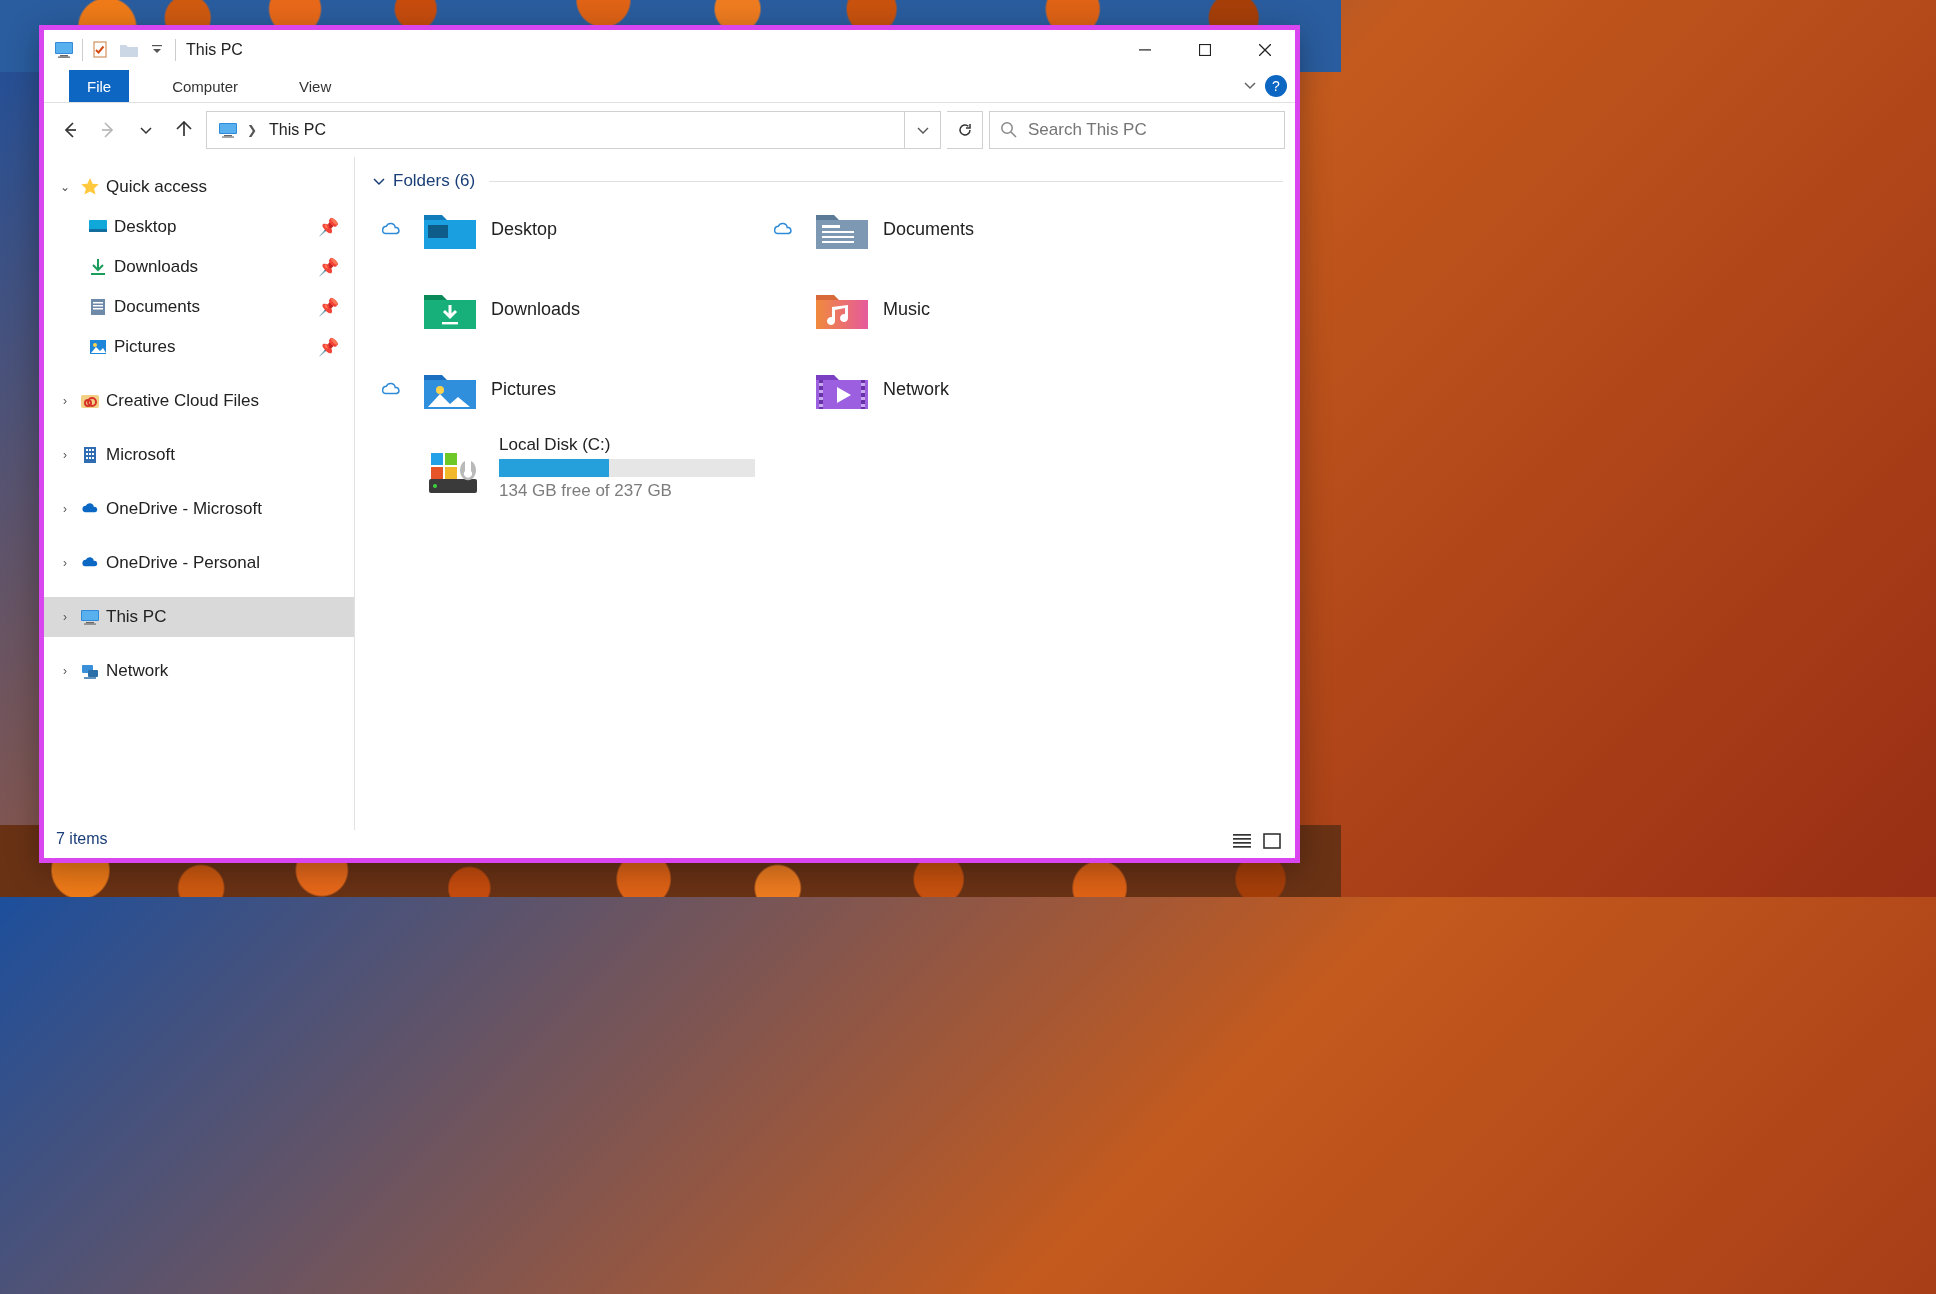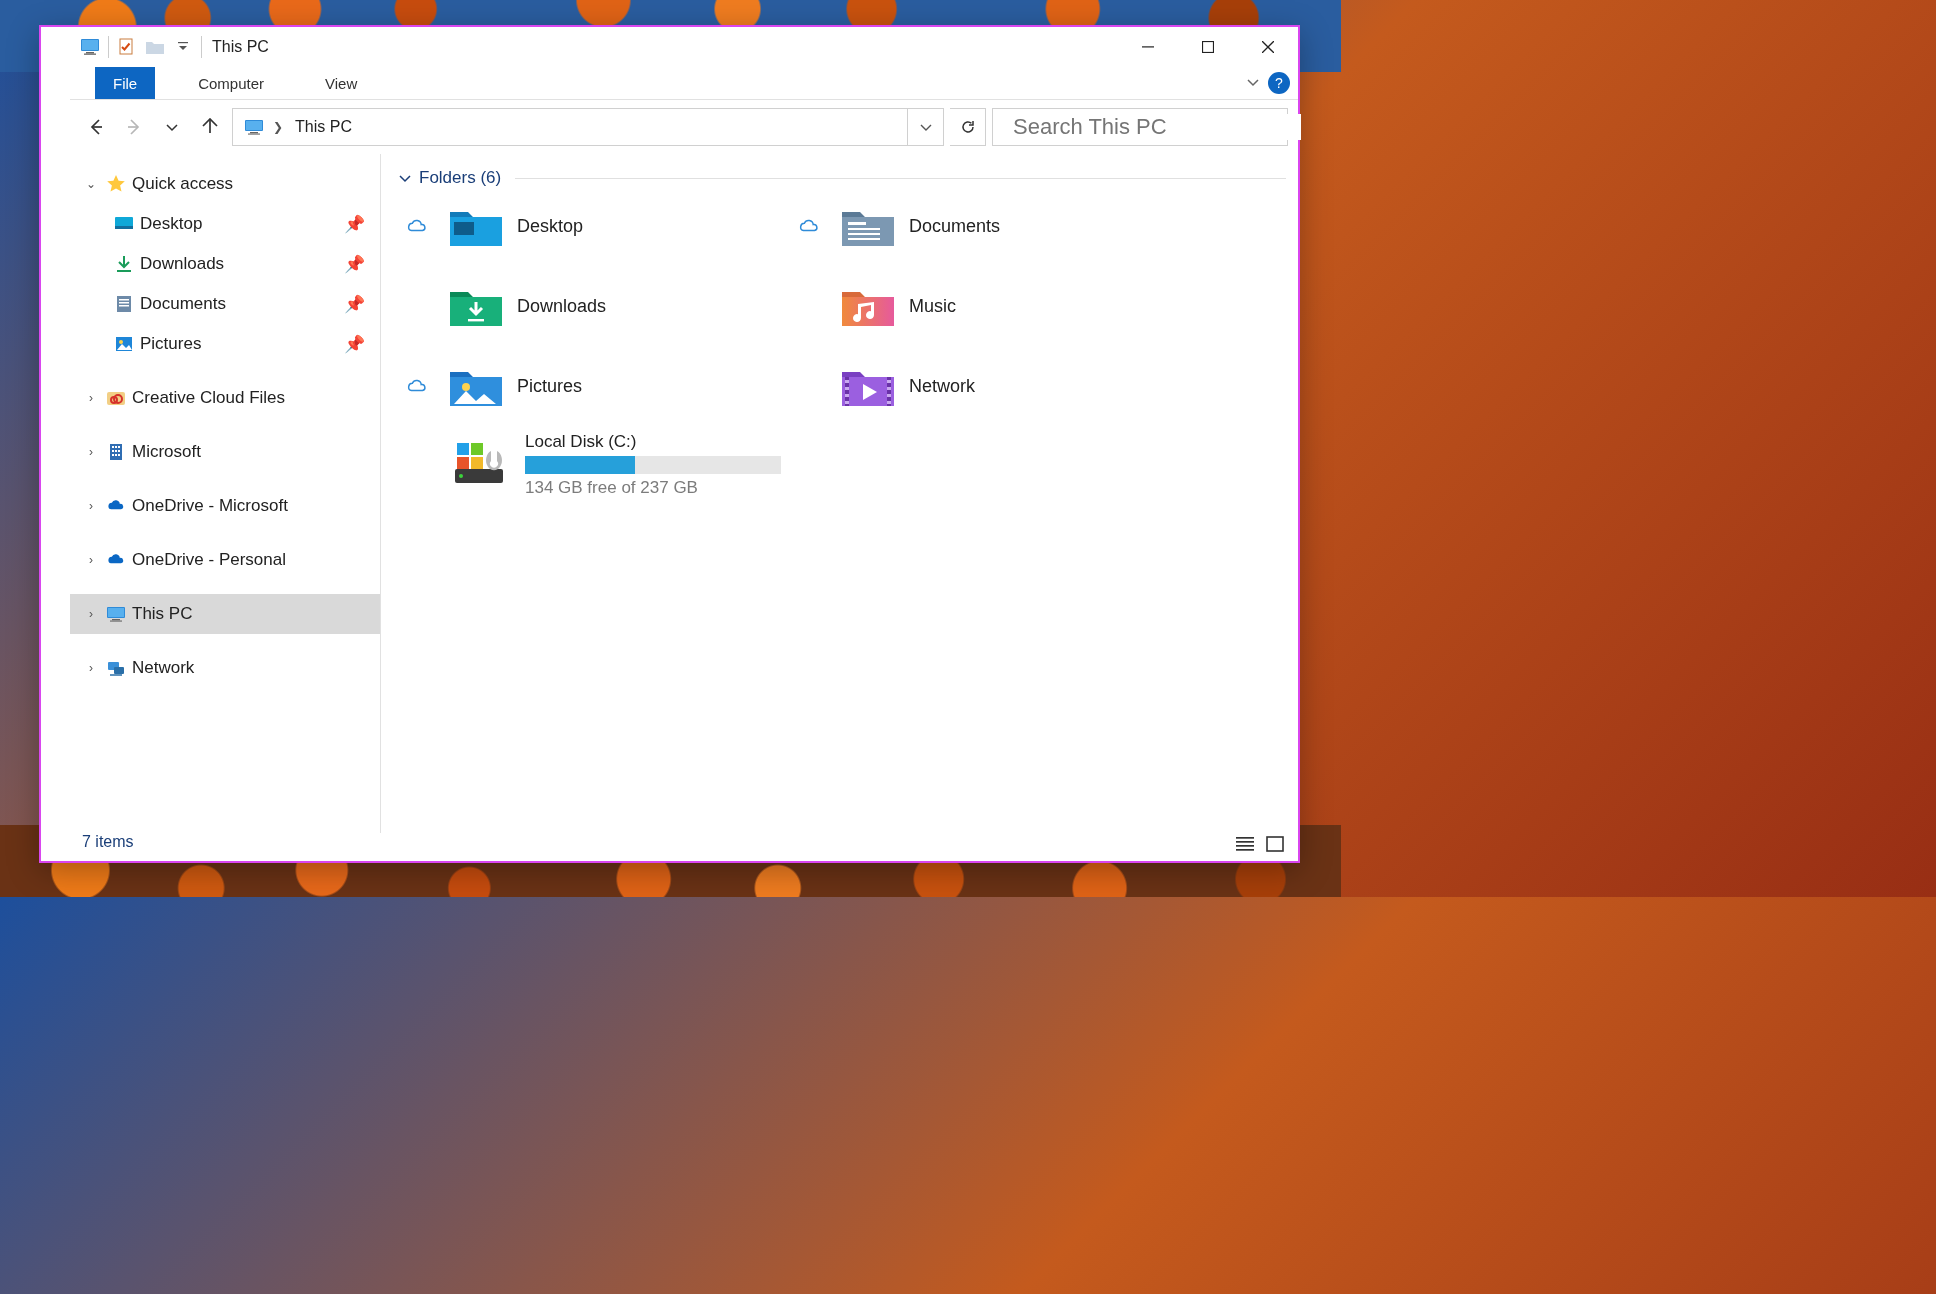--- a/index.html
+++ b/index.html
@@ -37,25 +37,24 @@
       radial-gradient(circle at 94% 98%, #a73f09 0 24px, transparent 26px),
       linear-gradient(to bottom, #2a5d9f 0%, #2a5d9f 8%, transparent 8%, transparent 92%, #6a3215 92%);
     filter: blur(0.3px);
   }
 
   .window {
     position: absolute;
     left: 39px; top: 25px;
     width: 1261px; height: 838px;
     background: #fff;
-    border: 2px solid #d946ef;
+    border: 5px solid #d946ef;
     display: flex;
     flex-direction: column;
     box-shadow: 0 8px 30px rgba(0,0,0,0.3);
-    padding-left: 29px;
   }
 
   
   .titlebar {
     height: 40px;
     display:flex;
     align-items:center;
     padding-left:6px;
     background:#fff;
   }
@@ -111,21 +110,21 @@
   .addr-dd { width:36px; display:flex; align-items:center; justify-content:center; border-left:1px solid #d0d0d0; height:100%; margin-left:auto;}
   .refbtn { width:36px; height:38px; border:1px solid #d0d0d0; border-left:none; display:flex; align-items:center; justify-content:center;}
   .searchbox {
     width:296px; height:38px;
     border:1px solid #d0d0d0;
     display:flex; align-items:center;
     padding:0 10px; gap:10px;
     color:#777;
     font-size:17px;
   }
-  .searchbox input { border:none; outline:none; font-size:22px; flex:1; color:#6d28d9;}
+  .searchbox input { border:none; outline:none; font-size:17px; flex:1; color:#6d28d9;}
 
   .split {
     flex:1; display:flex; min-height:0;
   }
 
   
   .navtree {
     width:311px;
     border-right:1px solid #e1e1e1;
     padding-top:10px;
@@ -166,21 +165,21 @@
   .tile {
     display:flex; align-items:center; gap:12px;
     height:56px;
     padding-left:0;
   }
   .tile .sync { width:36px; display:flex; justify-content:center; color:#2f8bd8;}
   .tile .ficon { width:58px; height:46px; display:flex; align-items:center; justify-content:center;}
   .tile .label { font-size:18px;}
 
   .drive-tile {
-    display:flex; align-items:center; gap:12px;
+    display:flex; align-items:flex-end; gap:12px;
     margin:10px 0 0 52px;
   }
   .drive-icon { width:62px; height:52px; position:relative;}
   .drive-info { display:flex; flex-direction:column; gap:4px;}
   .drive-name { font-size:17px;}
   .drive-bar { width:256px; height:18px; background:#e6e6e6; position:relative;}
   .drive-bar .fill { position:absolute; left:0; top:0; bottom:0; background:#26a0da;}
   .drive-free { color:#7c7c7c; font-size:17px;}
 
   

